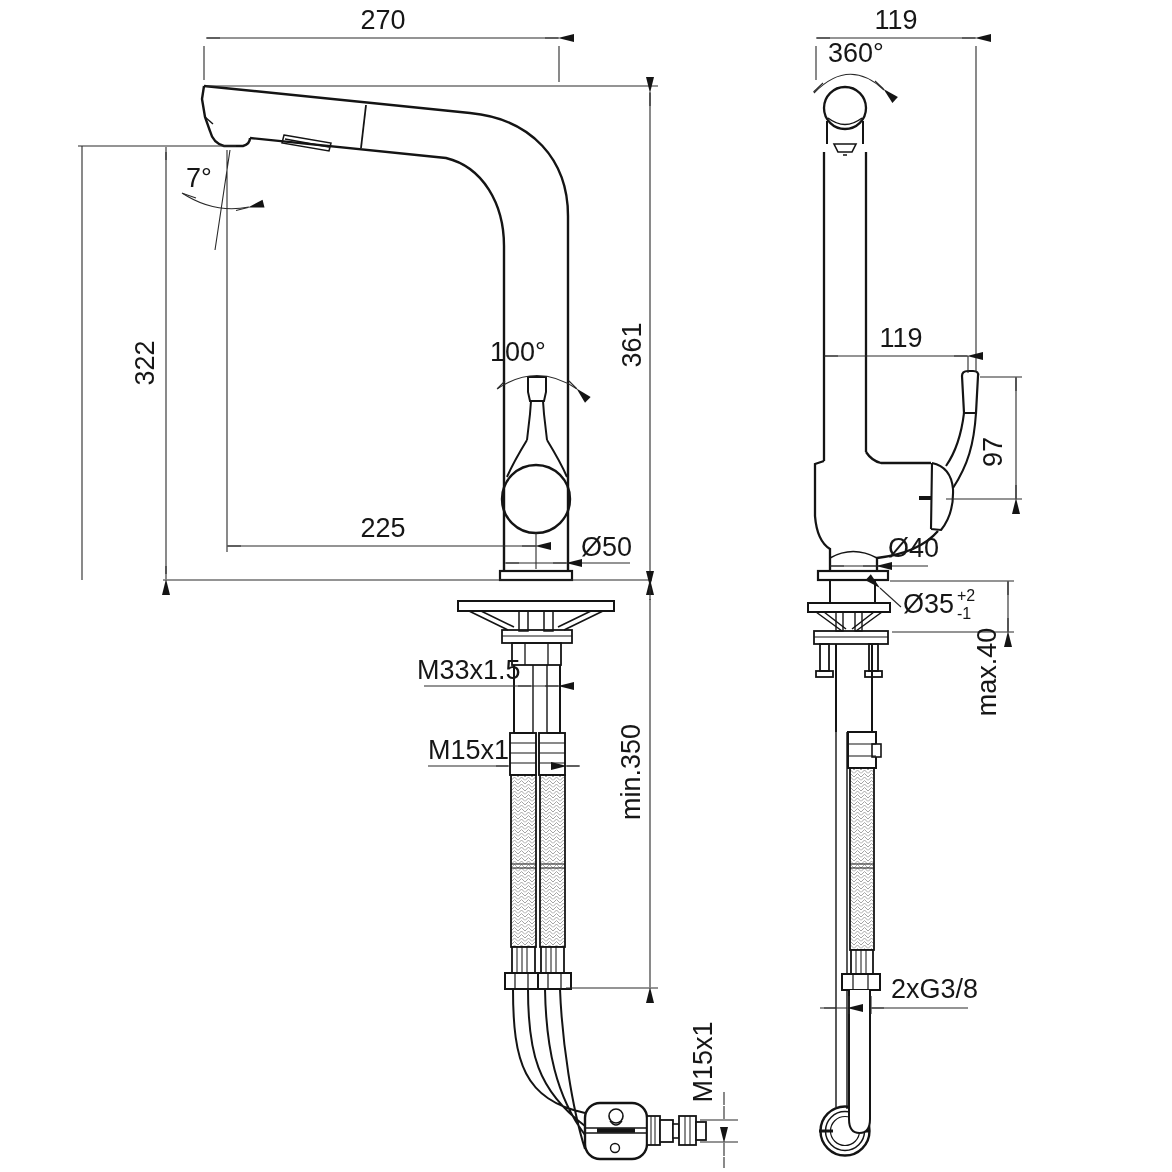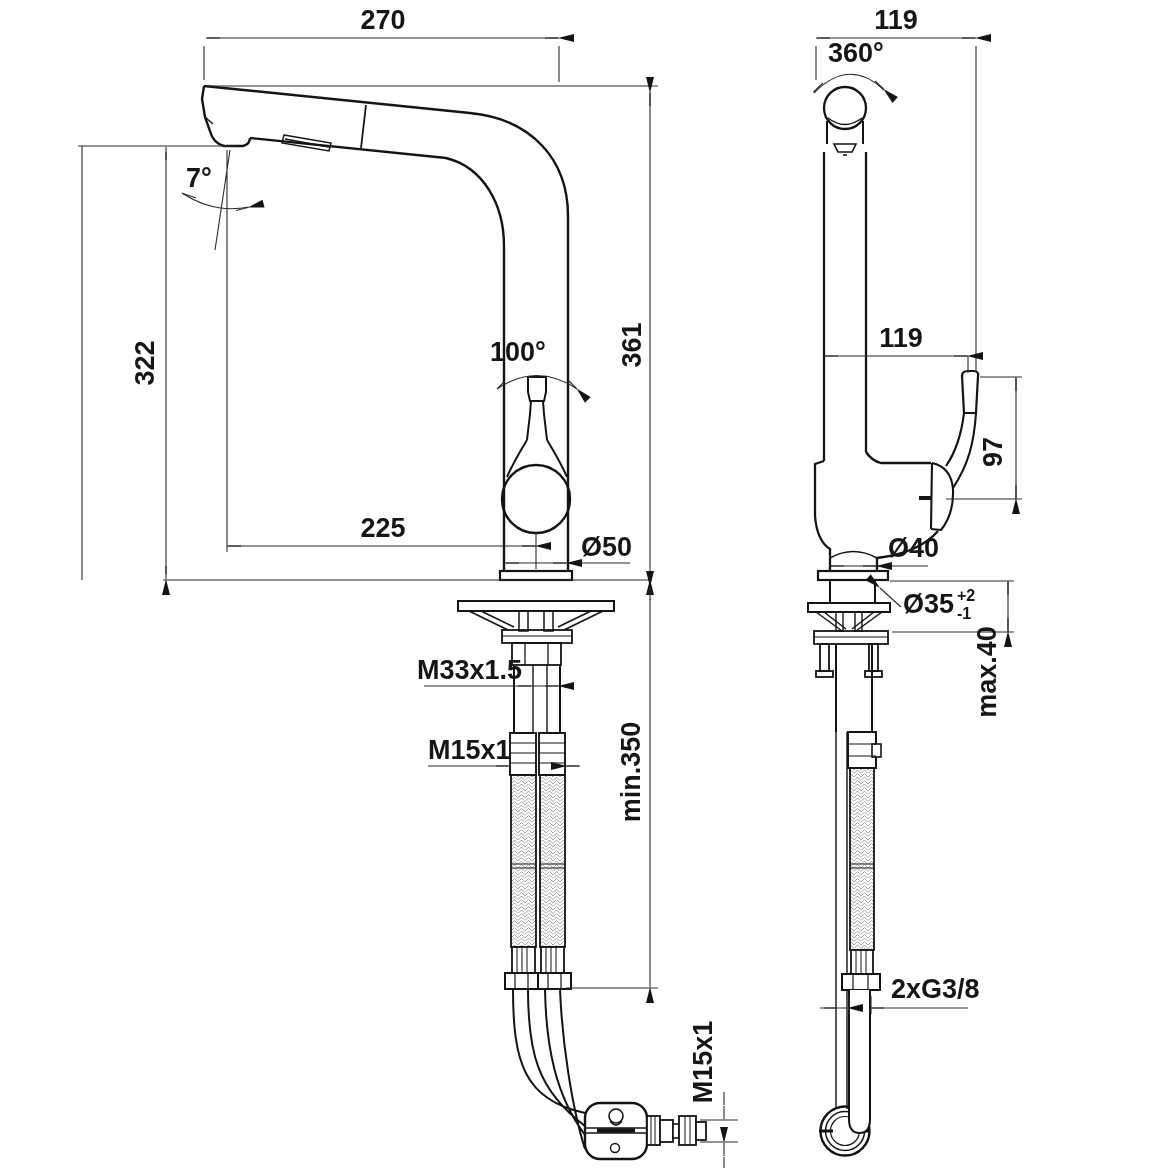--- a/index.html
+++ b/index.html
@@ -1,16 +1,16 @@
 <!DOCTYPE html>
 <html><head>
 <meta charset="utf-8">
 <style>
   html,body{margin:0;padding:0;background:#fff;}
-  .stage{width:1172px;height:1172px;background:#fff;position:relative;font-family:"Liberation Sans",sans-serif;font-weight:bold;}
+  .stage{width:1172px;height:1172px;background:#fff;position:relative;font-family:"Liberation Sans",sans-serif;}
   svg{display:block;}
   text{font-family:"Liberation Sans",sans-serif;fill:#161616;}
   .dim-txt{font-size:27px;}
   .tol-txt{font-size:16px;}
   .part{stroke:#141414;fill:none;}
   .partf{stroke:#141414;fill:#ffffff;}
   .thin{stroke:#2a2a2a;stroke-width:1.1;fill:none;}
   .det{stroke:#141414;fill:none;}
 </style>
 </head>

